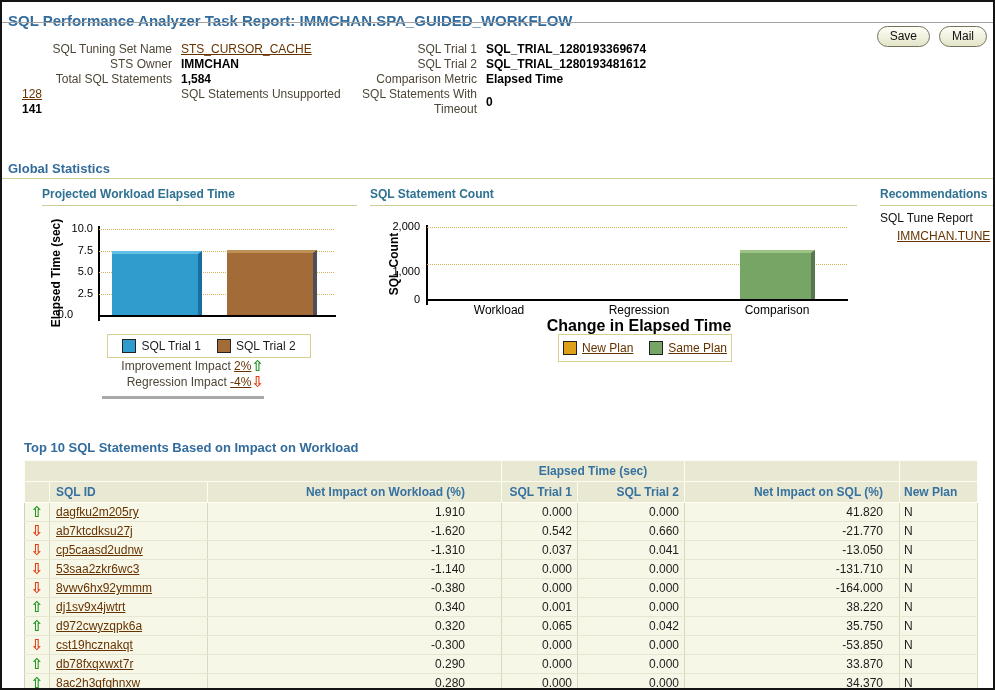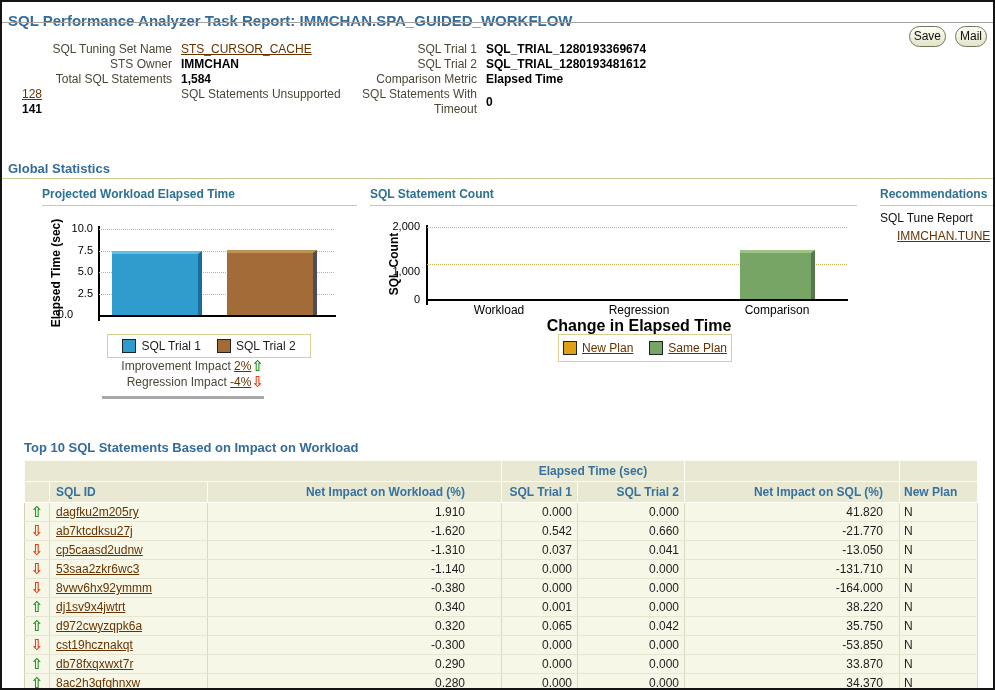--- a/index.html
+++ b/index.html
@@ -6,21 +6,21 @@
   .frame{
     position:relative;width:995px;height:690px;box-sizing:border-box;
     background:#fff;border:2px solid #141414;overflow:hidden;
     font-family:"Liberation Sans","DejaVu Sans",sans-serif;font-size:12px;color:#1c1c1c;
   }
   .page-title{position:absolute;left:6px;top:2px;font-size:15px;font-weight:bold;color:#336C9C;white-space:nowrap;margin-top:8px;}
   .title-divider{position:absolute;left:0;top:20px;width:100%;border-top:1px solid #A3A3A3;}
   .toolbar{position:absolute;right:6px;top:24px;display:flex;gap:9px;}
   .btn{
     border-radius:11px;border:1px solid #73735C;background:linear-gradient(#FFFFF8,#E4E4C8);
-    font-family:inherit;font-size:12px;color:#111;padding:2px 4px 3px;cursor:pointer;
+    font-family:inherit;font-size:12px;color:#111;padding:2px 12px 3px;cursor:pointer;
   }
   .summary-grid{position:absolute;display:grid;column-gap:9px;line-height:15px;}
   #summary-left{top:40px;left:20px;grid-template-columns:150px auto;}
   #summary-right{top:40px;left:345px;grid-template-columns:130px auto;}
   .f-label{text-align:right;color:#4C4636;align-self:center;}
   .f-value{align-self:center;font-weight:bold;color:#000;white-space:nowrap;}
   .link{color:#663300;text-decoration:underline;cursor:pointer;font-weight:normal;}
   .section-header{position:absolute;left:6px;top:159px;font-size:13px;font-weight:bold;color:#336C9C;}
   .section-divider{position:absolute;left:0;top:176px;width:100%;border-top:1px solid #CCCC99;}
   .subheader{position:absolute;top:185px;font-size:12px;font-weight:bold;color:#2E7191;

